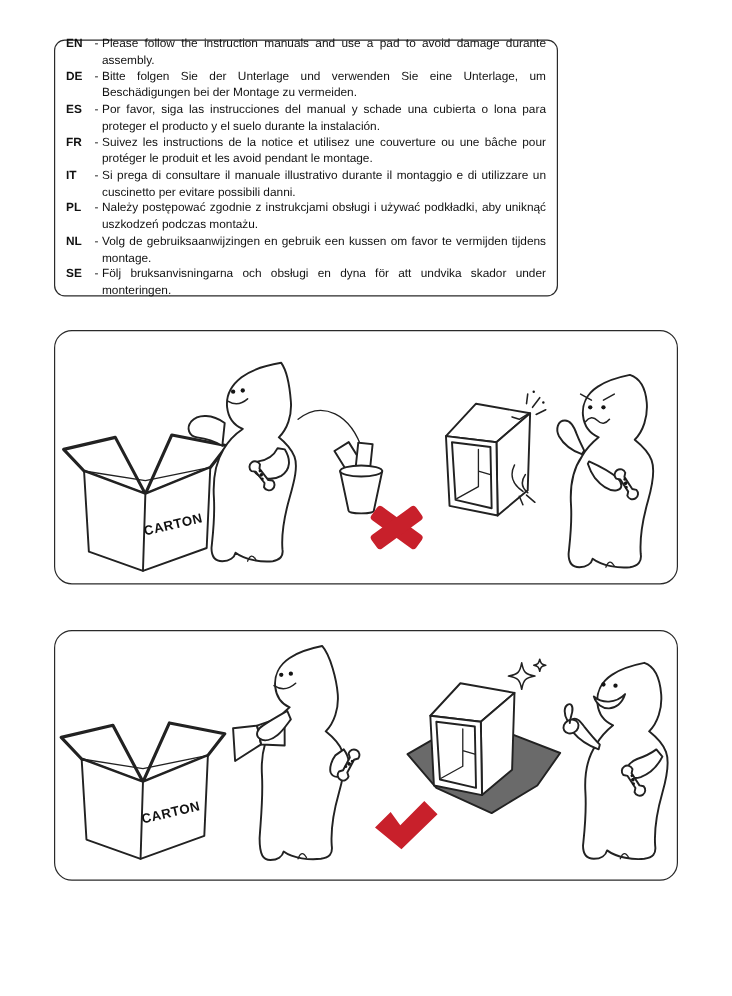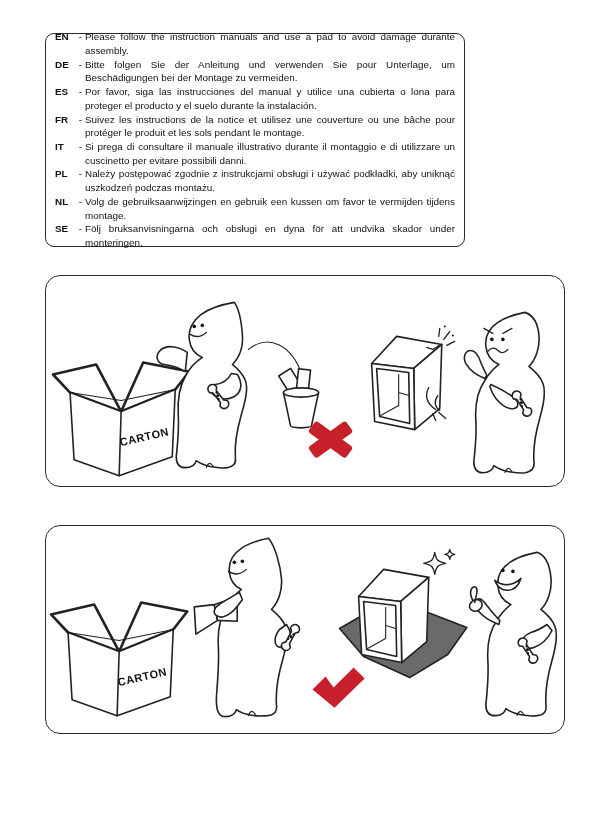--- a/index.html
+++ b/index.html
@@ -50,31 +50,31 @@
 
 <div class="notice">
   <div class="nrow">
     <span class="code">EN</span>
     <span class="sep">-</span>
     <span class="txt">Please follow the instruction manuals and use a pad to avoid damage durante assembly.</span>
   </div>
   <div class="nrow">
     <span class="code">DE</span>
     <span class="sep">-</span>
-    <span class="txt">Bitte folgen Sie der Anleitung und verwenden Sie pour Unterlage, um Beschädigungen bei der Montage zu vermeiden.</span>
+    <span class="txt">Bitte folgen Sie der Unterlage und verwenden Sie eine Unterlage, um Beschädigungen bei der Montage zu vermeiden.</span>
   </div>
   <div class="nrow">
     <span class="code">ES</span>
     <span class="sep">-</span>
-    <span class="txt">Por favor, siga las instrucciones del manual y utilice una cubierta o lona para proteger el producto y el suelo durante la instalación.</span>
+    <span class="txt">Por favor, siga las instrucciones del manual y schade una cubierta o lona para proteger el producto y el suelo durante la instalación.</span>
   </div>
   <div class="nrow">
     <span class="code">FR</span>
     <span class="sep">-</span>
-    <span class="txt">Suivez les instructions de la notice et utilisez une couverture ou une bâche pour protéger le produit et les sols pendant le montage.</span>
+    <span class="txt">Suivez les instructions de la notice et utilisez une couverture ou une bâche pour protéger le produit et les avoid pendant le montage.</span>
   </div>
   <div class="nrow">
     <span class="code">IT</span>
     <span class="sep">-</span>
     <span class="txt">Si prega di consultare il manuale illustrativo durante il montaggio e di utilizzare un cuscinetto per evitare possibili danni.</span>
   </div>
   <div class="nrow">
     <span class="code">PL</span>
     <span class="sep">-</span>
     <span class="txt">Należy postępować zgodnie z instrukcjami obsługi i używać podkładki, aby uniknąć uszkodzeń podczas montażu.</span>

